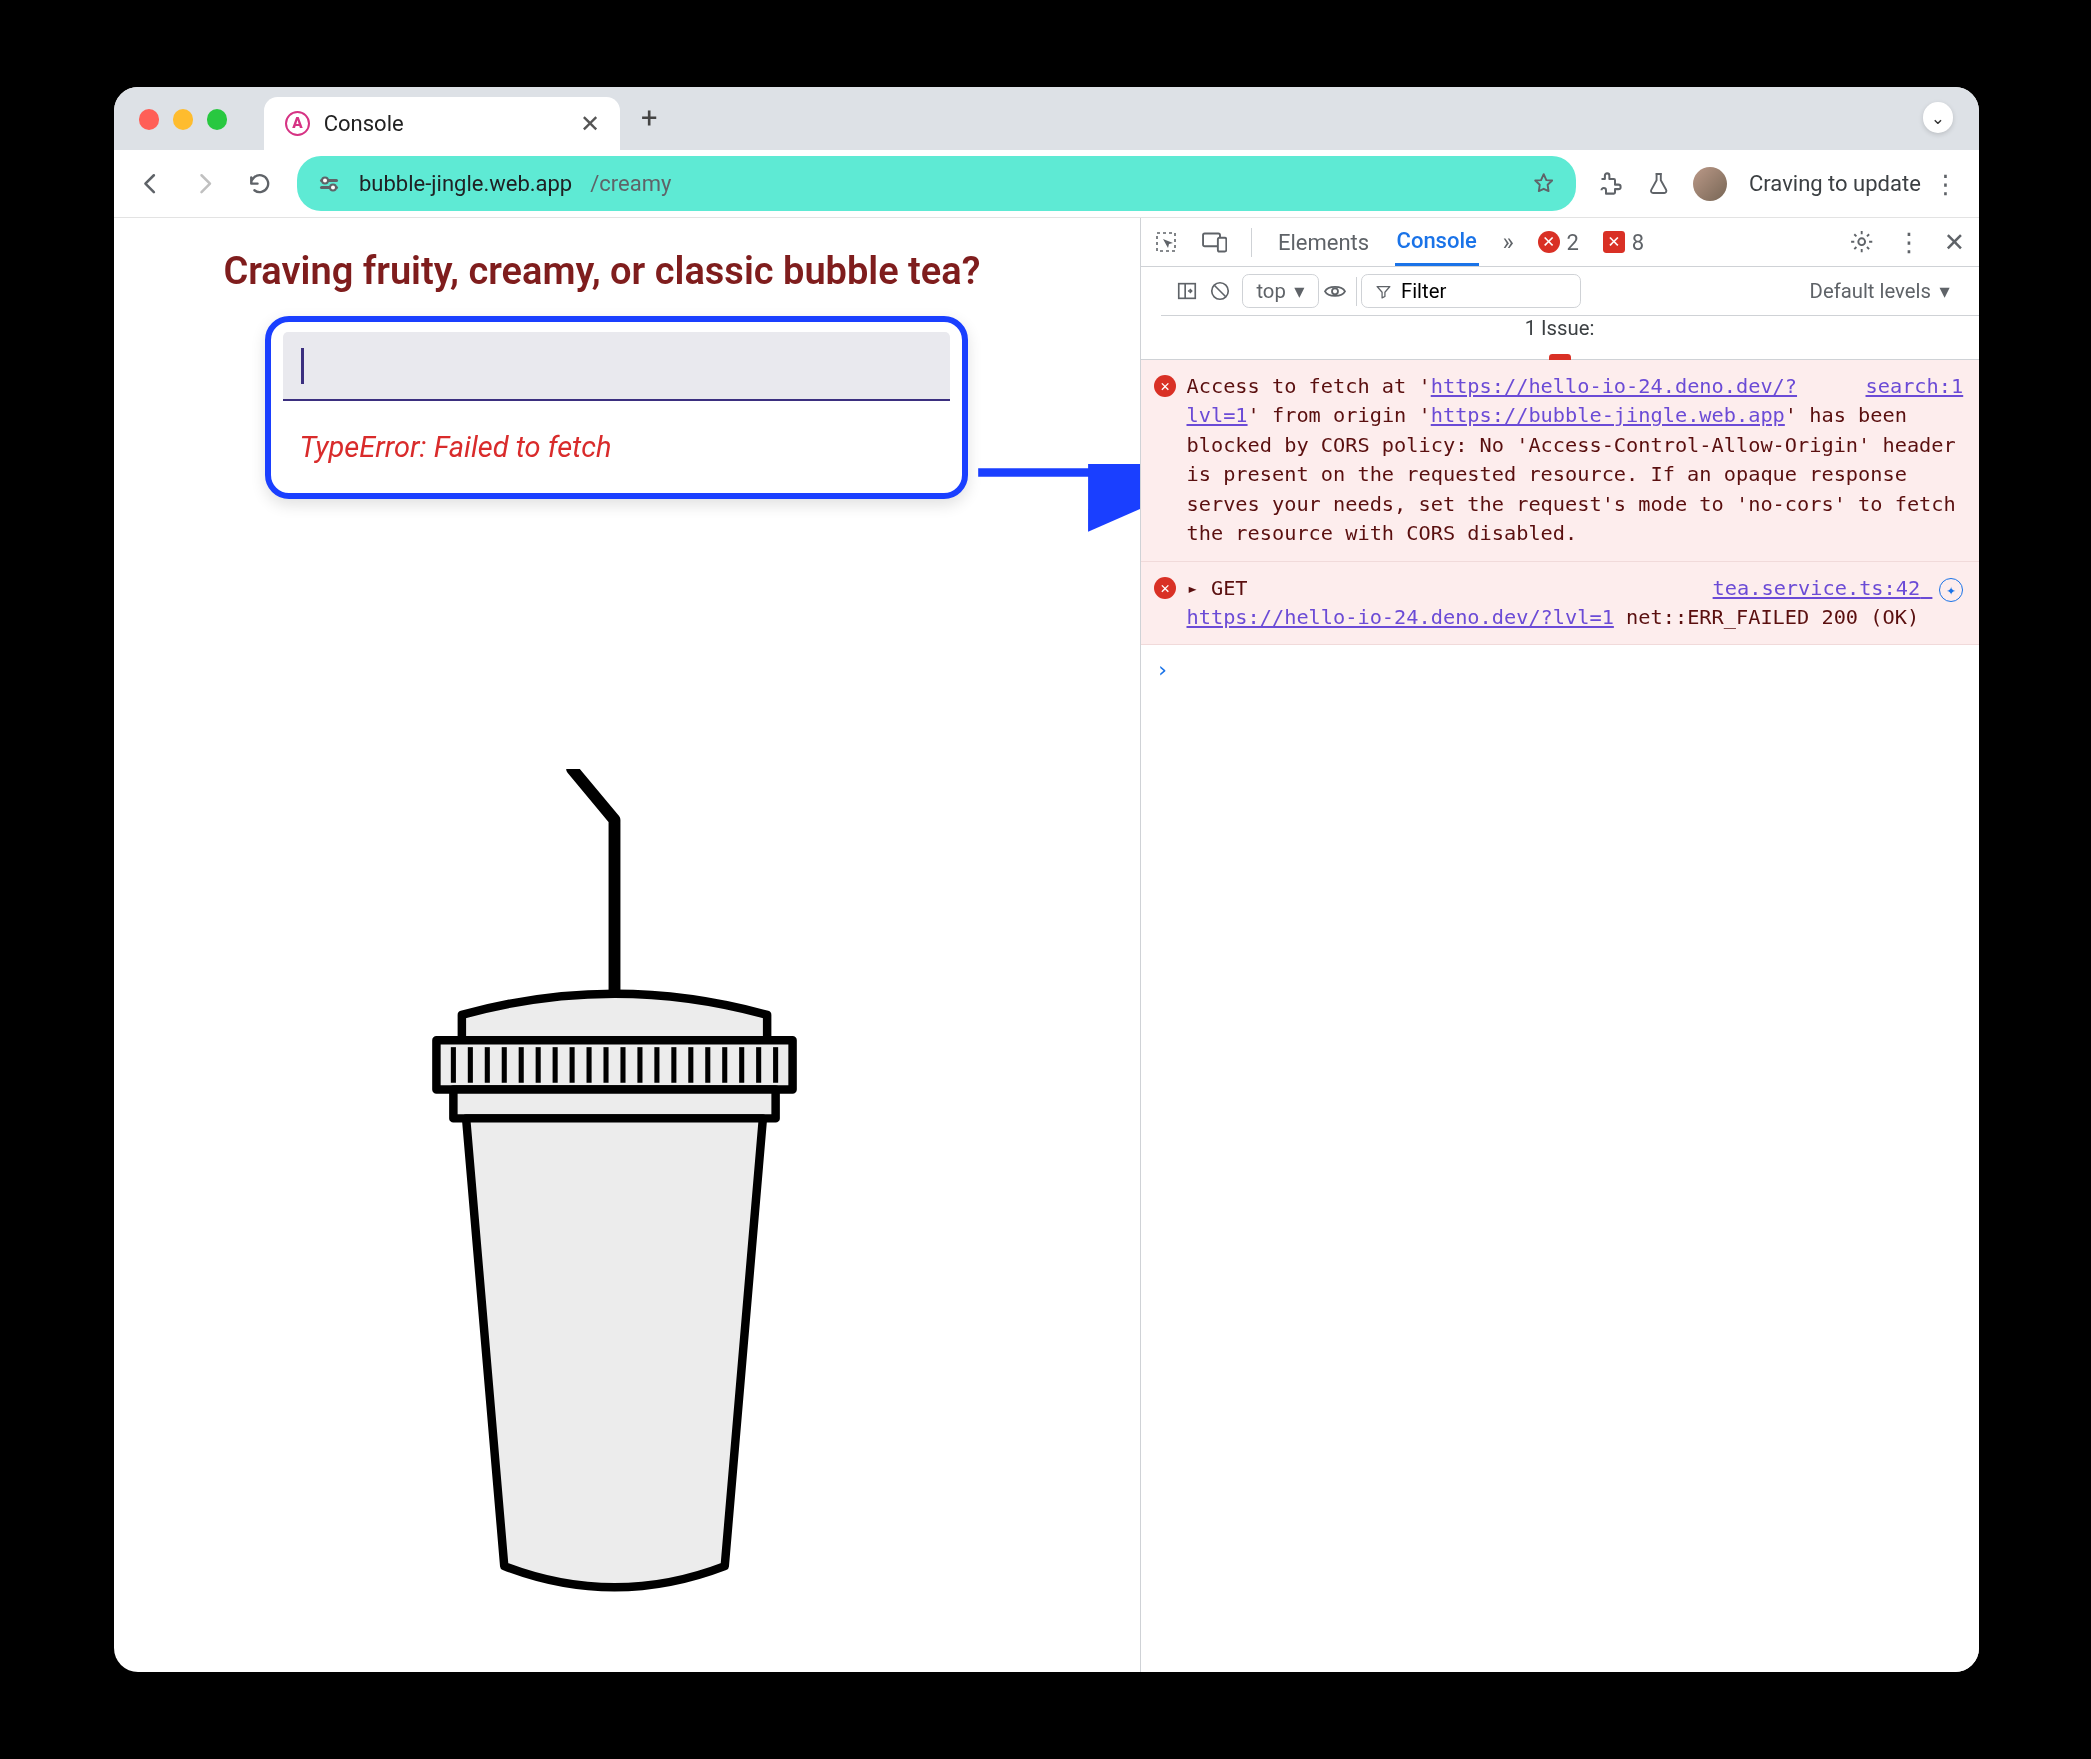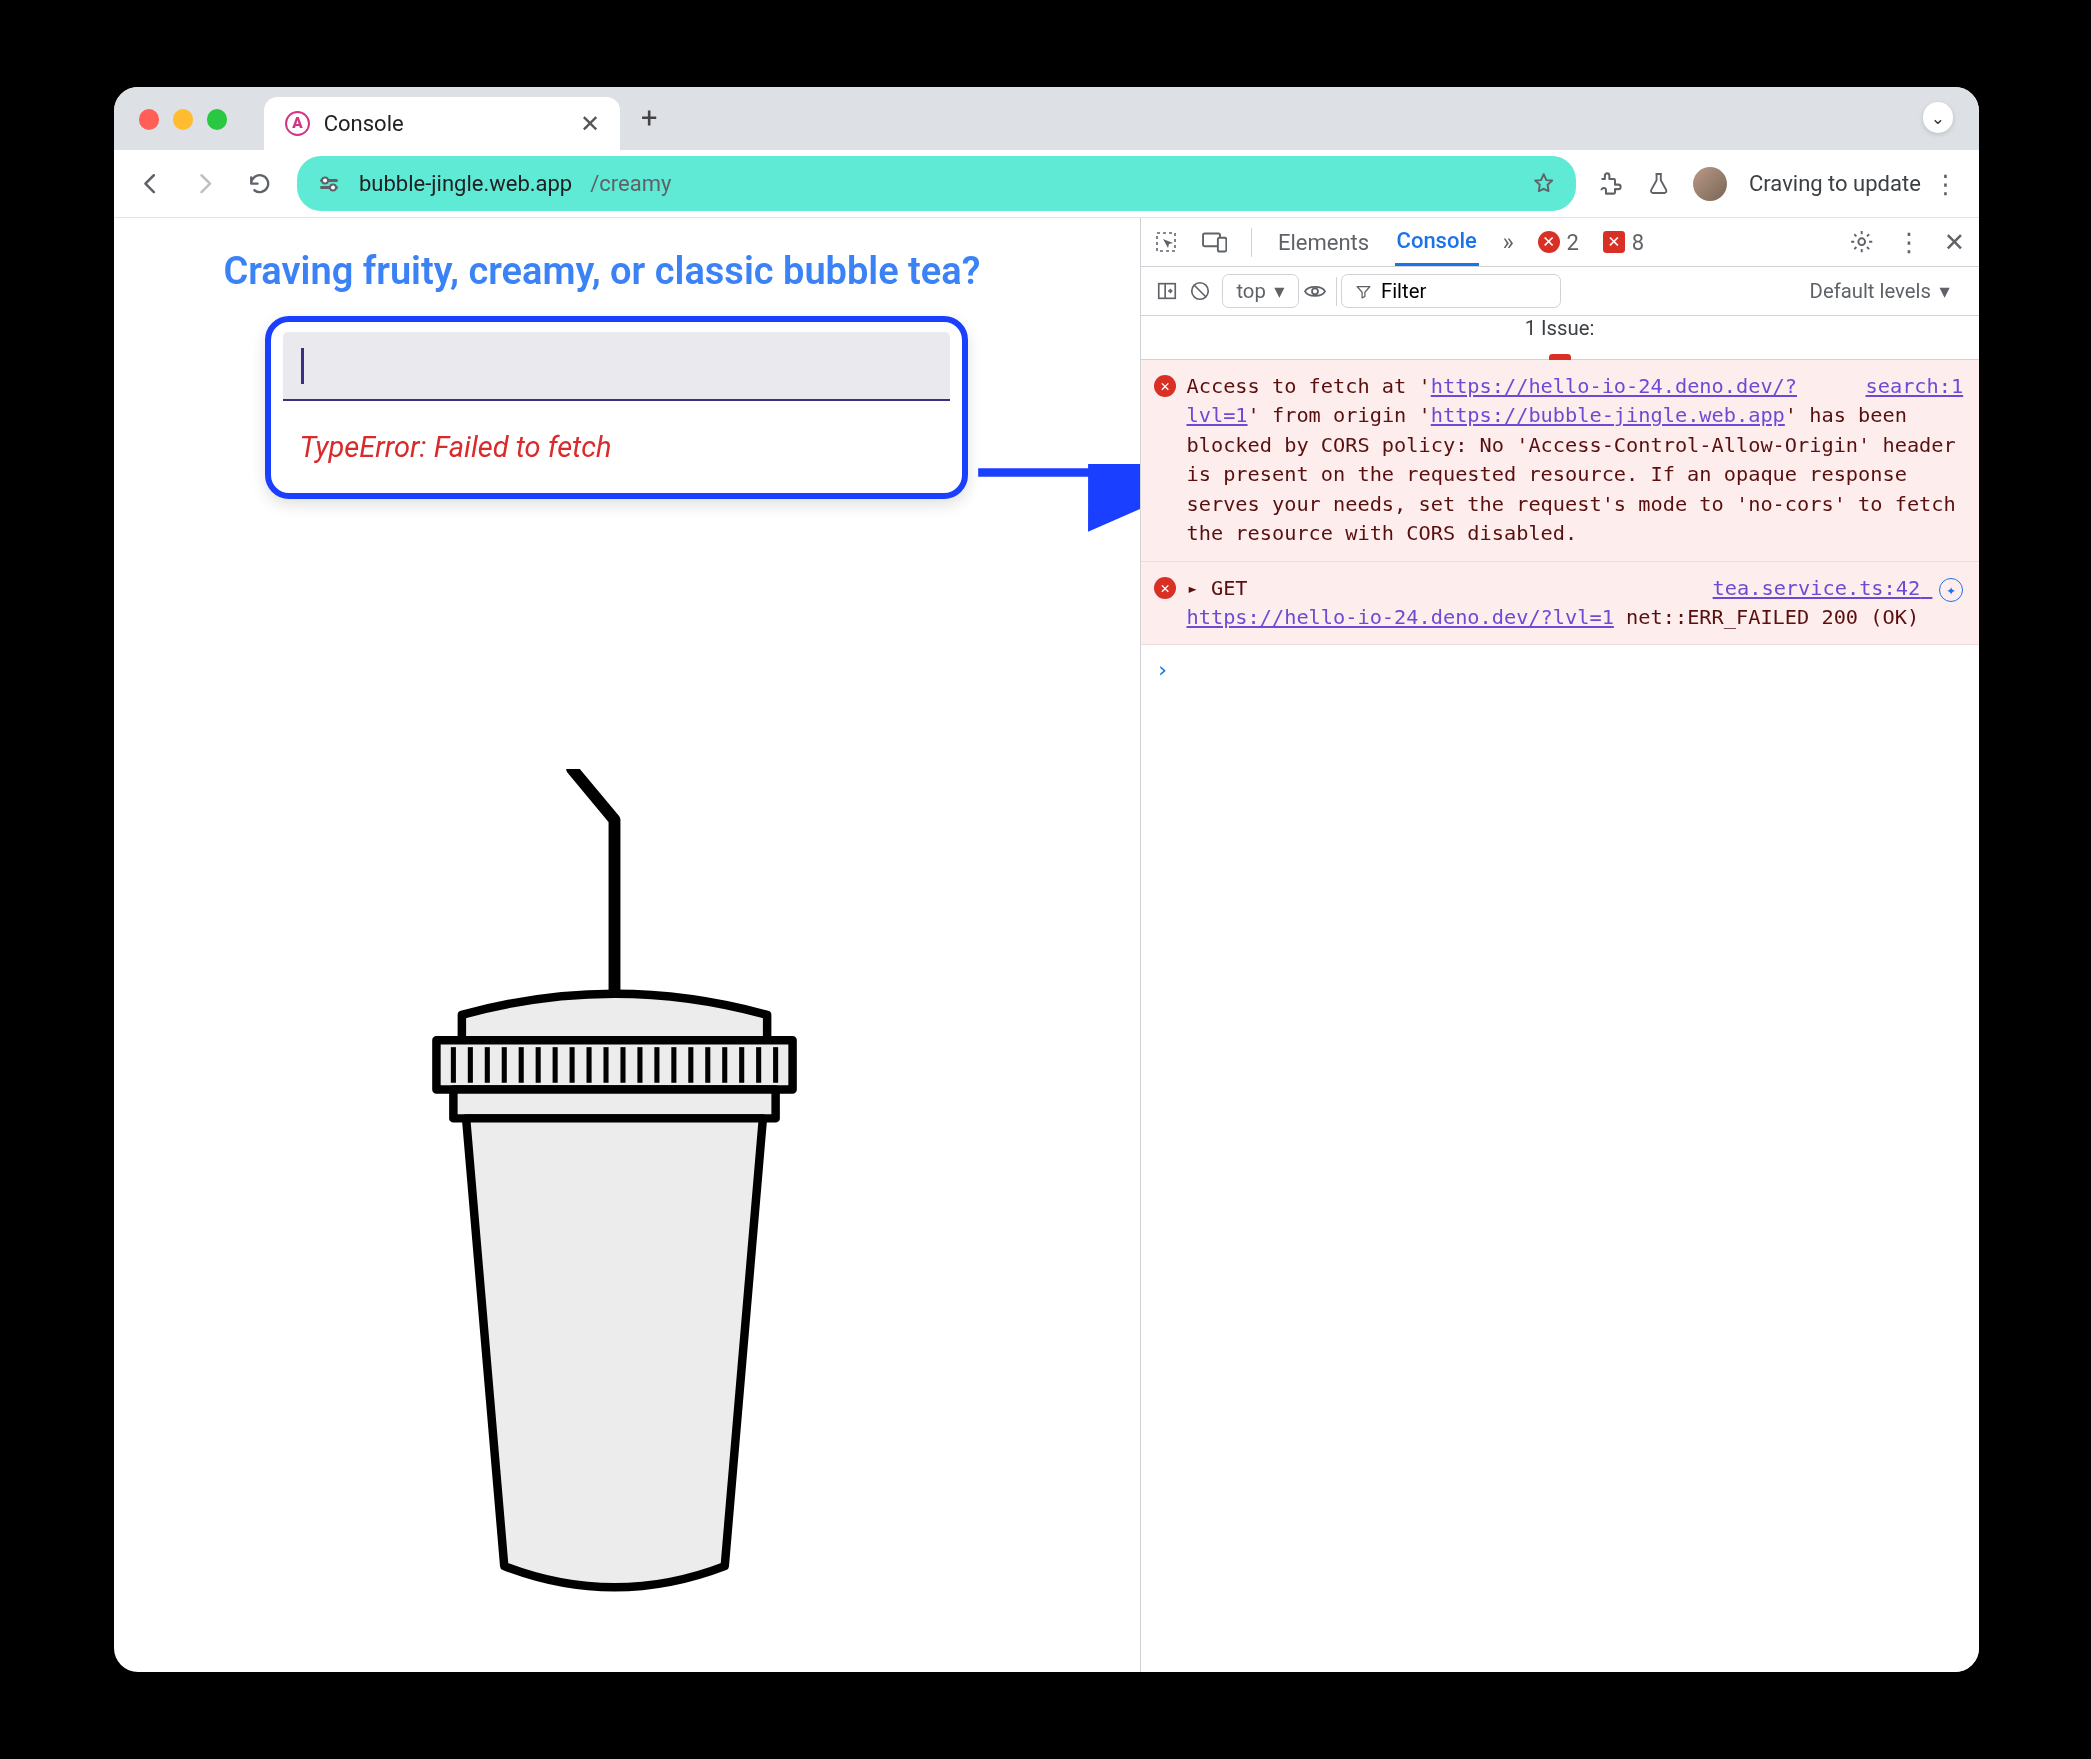--- a/index.html
+++ b/index.html
@@ -52,21 +52,21 @@
   .omni .path{color:#5f6368;}
   .omni .star{margin-left:auto;color:#5f6368;}
   .tool-right{display:flex;align-items:center;gap:22px;color:#5f6368;}
   .avatar{width:34px;height:34px;border-radius:50%;background:linear-gradient(135deg,#b98,#765);} 
   .relaunch{font-size:22px;color:#3c4043;display:flex;align-items:center;gap:12px;}
   .kebab{font-size:25.4px;color:#5f6368;}
   
   .workspace{flex:1;display:flex;min-height:0;}
   .page{flex:1;position:relative;overflow:hidden;}
   .page h1{
-    font-size:38px;font-weight:600;color:#3b82f6;
+    font-size:38px;font-weight:600;color:#7f1d1d;
     margin:30.5px 0 15.3px 110px;
   }
   .callout{
     position:absolute; left:151px; top:98px;
     width:703px; border:6.8px solid #1a3fff; border-radius:24px;
     background:#fff; padding:10.2px 12px 24px;
     box-shadow:0 5.1px 15.3px rgba(0,0,0,0.12);
   }
   .search-field{
     height:69px; background:#e9e9ee; border-bottom:2.5px solid #3b2f7f;
@@ -84,21 +84,21 @@
   .devtools{width:839px;border-left:0.8px solid #cfd2d6;display:flex;flex-direction:column;background:#fff;}
   .dt-tabs{height:49px;border-bottom:0.8px solid #cfd2d6;display:flex;align-items:center;padding:0 13.6px;gap:24px;font-size:22px;color:#5f6368;}
   .dt-tabs .icon{color:#5f6368;}
   .dt-tabs .tabitem{padding:0 1.7px;height:100%;display:flex;align-items:center;}
   .dt-tabs .active{color:#1a73e8;border-bottom:3.4px solid #1a73e8;font-weight:500;}
   .dt-tabs .errchip{display:flex;align-items:center;gap:6.8px;}
   .errchip .circ{width:22px;height:22px;border-radius:50%;background:#d93025;color:#fff;font-size:15.3px;display:flex;align-items:center;justify-content:center;}
   .errchip .sq{width:22px;height:22px;background:#d93025;color:#fff;font-size:15.3px;display:flex;align-items:center;justify-content:center;border-radius:3.4px;}
   .right-icons{margin-left:auto;display:flex;align-items:center;gap:22px;color:#5f6368;}
   
-  .dt-sub{height:49px;border-bottom:0.8px solid #cfd2d6;display:flex;align-items:center;padding:0 15.3px;gap:4px;font-size:20.3px;color:#5f6368;}
+  .dt-sub{height:49px;border-bottom:0.8px solid #cfd2d6;display:flex;align-items:center;padding:0 15.3px;gap:4px;font-size:20.3px;color:#5f6368;margin-left:20px;}
   .pill{height:34px;border:0.8px solid #cfd2d6;border-radius:6.8px;padding:0 13.6px;display:flex;align-items:center;gap:8.5px;background:#fff;}
   .filter{flex:0 0 220px;}
   .levels{margin-left:auto;}
   .dt-sub .ico{width:29px;text-align:center;}
 
   .dt-issues{height:44px;border-bottom:0.8px solid #cfd2d6;display:flex;align-items:center;padding:0 15.3px;gap:13.6px;font-size:20.3px;color:#3c4043;flex-direction:column;}
 
   .console{flex:1;overflow:auto;font-family:Menlo,Consolas,monospace;font-size:20.3px;line-height:1.45;}
   .cmsg{border-bottom:0.8px solid #f1dada;padding:12px 15.3px 12px 46px;position:relative;background:#fdeded;color:#5a0f0f;}
   .cmsg .badge{position:absolute;left:13.6px;top:15.3px;width:22px;height:22px;border-radius:50%;background:#d93025;color:#fff;font-size:15.3px;display:flex;align-items:center;justify-content:center;}

